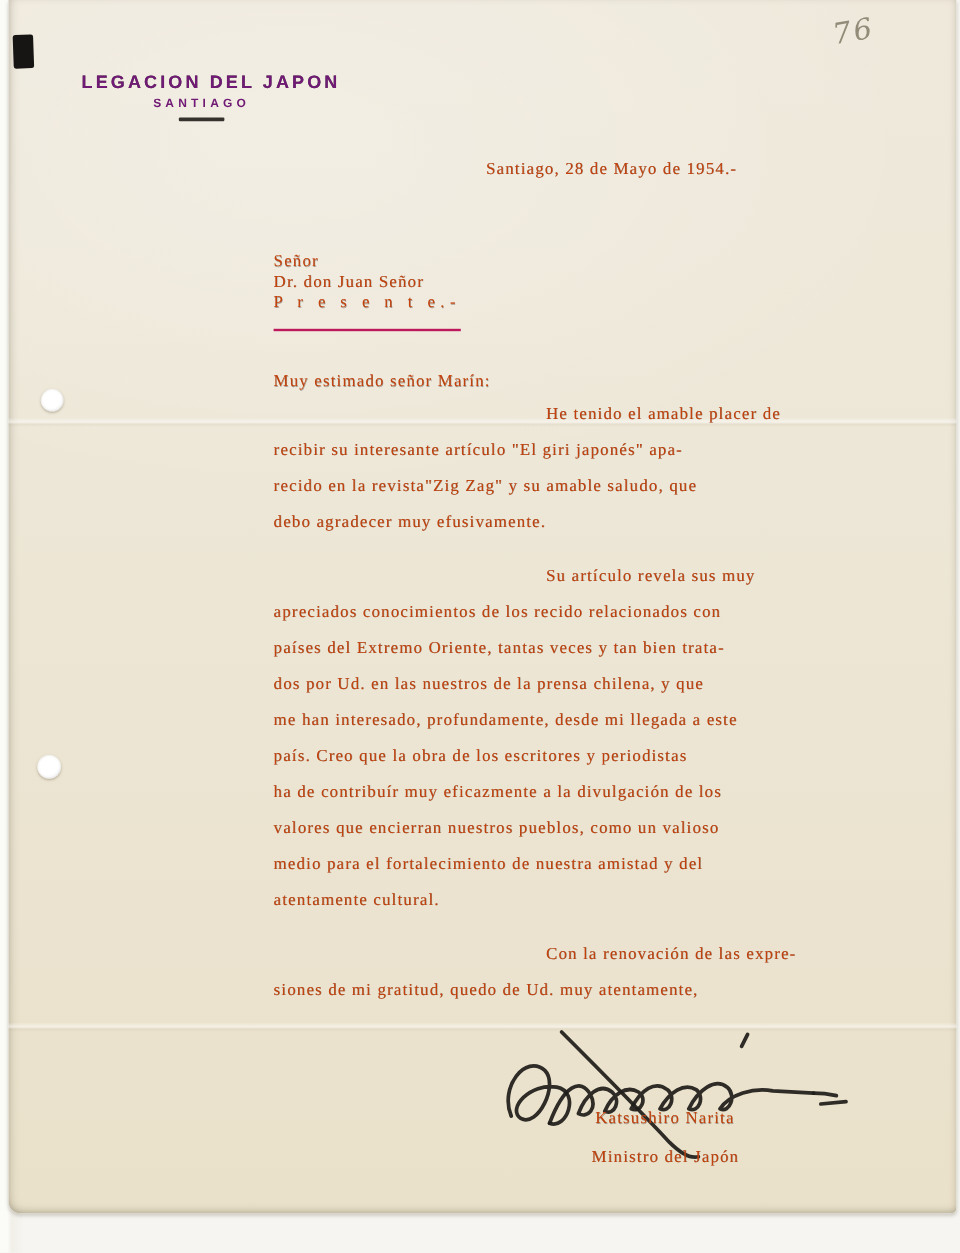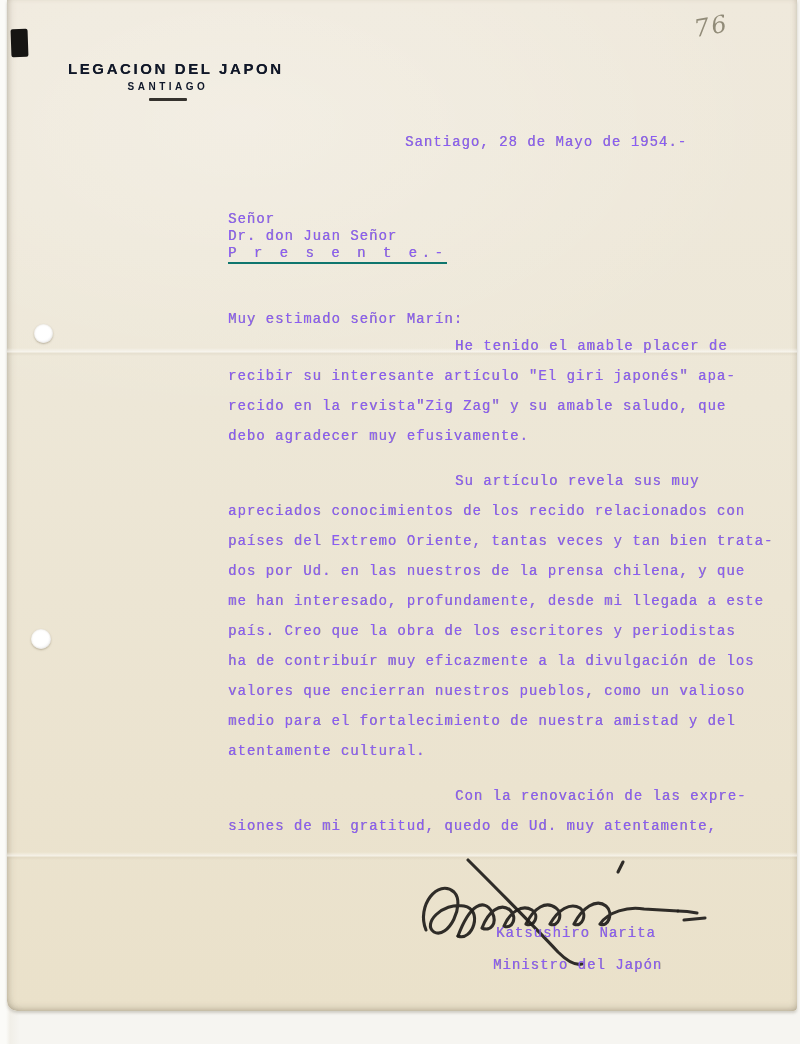--- a/index.html
+++ b/index.html
@@ -45,42 +45,43 @@
     letter-spacing:2px;
   }
   .punch-hole{
     position:absolute;border-radius:50%;
     background:radial-gradient(circle at 40% 35%, #ffffff 55%, #f2f3f5 80%, #e3e2de 100%);
     box-shadow:0 1px 2px rgba(140,130,105,0.55), inset 0 0 2px rgba(160,150,130,0.4);
   }
   .punch-hole.h1{left:34px;top:324px;width:19px;height:19px;}
   .punch-hole.h2{left:31px;top:629px;width:20px;height:20px;}
   
-  .letterhead{position:absolute;left:68px;top:60px;width:200px;text-align:center;color:#0f172a;}
+  .letterhead{position:absolute;left:68px;top:60px;width:200px;text-align:center;color:#701a75;}
   .letterhead .org{
     font-family:"Liberation Sans","DejaVu Sans",sans-serif;
     font-size:15px;font-weight:bold;letter-spacing:2.6px;white-space:nowrap;
     text-shadow:0 0 0.5px rgba(46,43,39,0.8);
   }
   .letterhead .city{
     font-family:"Liberation Sans","DejaVu Sans",sans-serif;
     font-size:10px;font-weight:bold;letter-spacing:3.5px;margin-top:4px;
   }
   .letterhead .rule{
     width:38px;height:3px;background:#35322d;margin:6px auto 0 auto;border-radius:1px;
   }
   
   .type{
     position:absolute;
-    font-size:14px;letter-spacing:1px;color:#8b5cf6;white-space:pre;
+    font-size:14px;letter-spacing:1px;color:#c2410c;white-space:pre;
     text-shadow:0.4px 0.4px 0.5px rgba(62,58,52,0.45);
+    font-family:Liberation Serif, serif;
   }
   .u-spread{
     letter-spacing:4.5px;
-    border-bottom:2px solid #0f766e;padding-bottom:1px;
+    border-bottom:2px solid #be185d;padding-bottom:14px;
   }
   
   .signature-svg{position:absolute;left:412px;top:856px;width:300px;height:120px;}
   .sig-stroke{fill:none;stroke:#201e1b;stroke-width:3.1;stroke-linecap:round;stroke-linejoin:round;opacity:0.93;}
 </style>
 </head>
 <body>
 
 <div class="scan-bg"></div>
 <div class="paper"></div>

